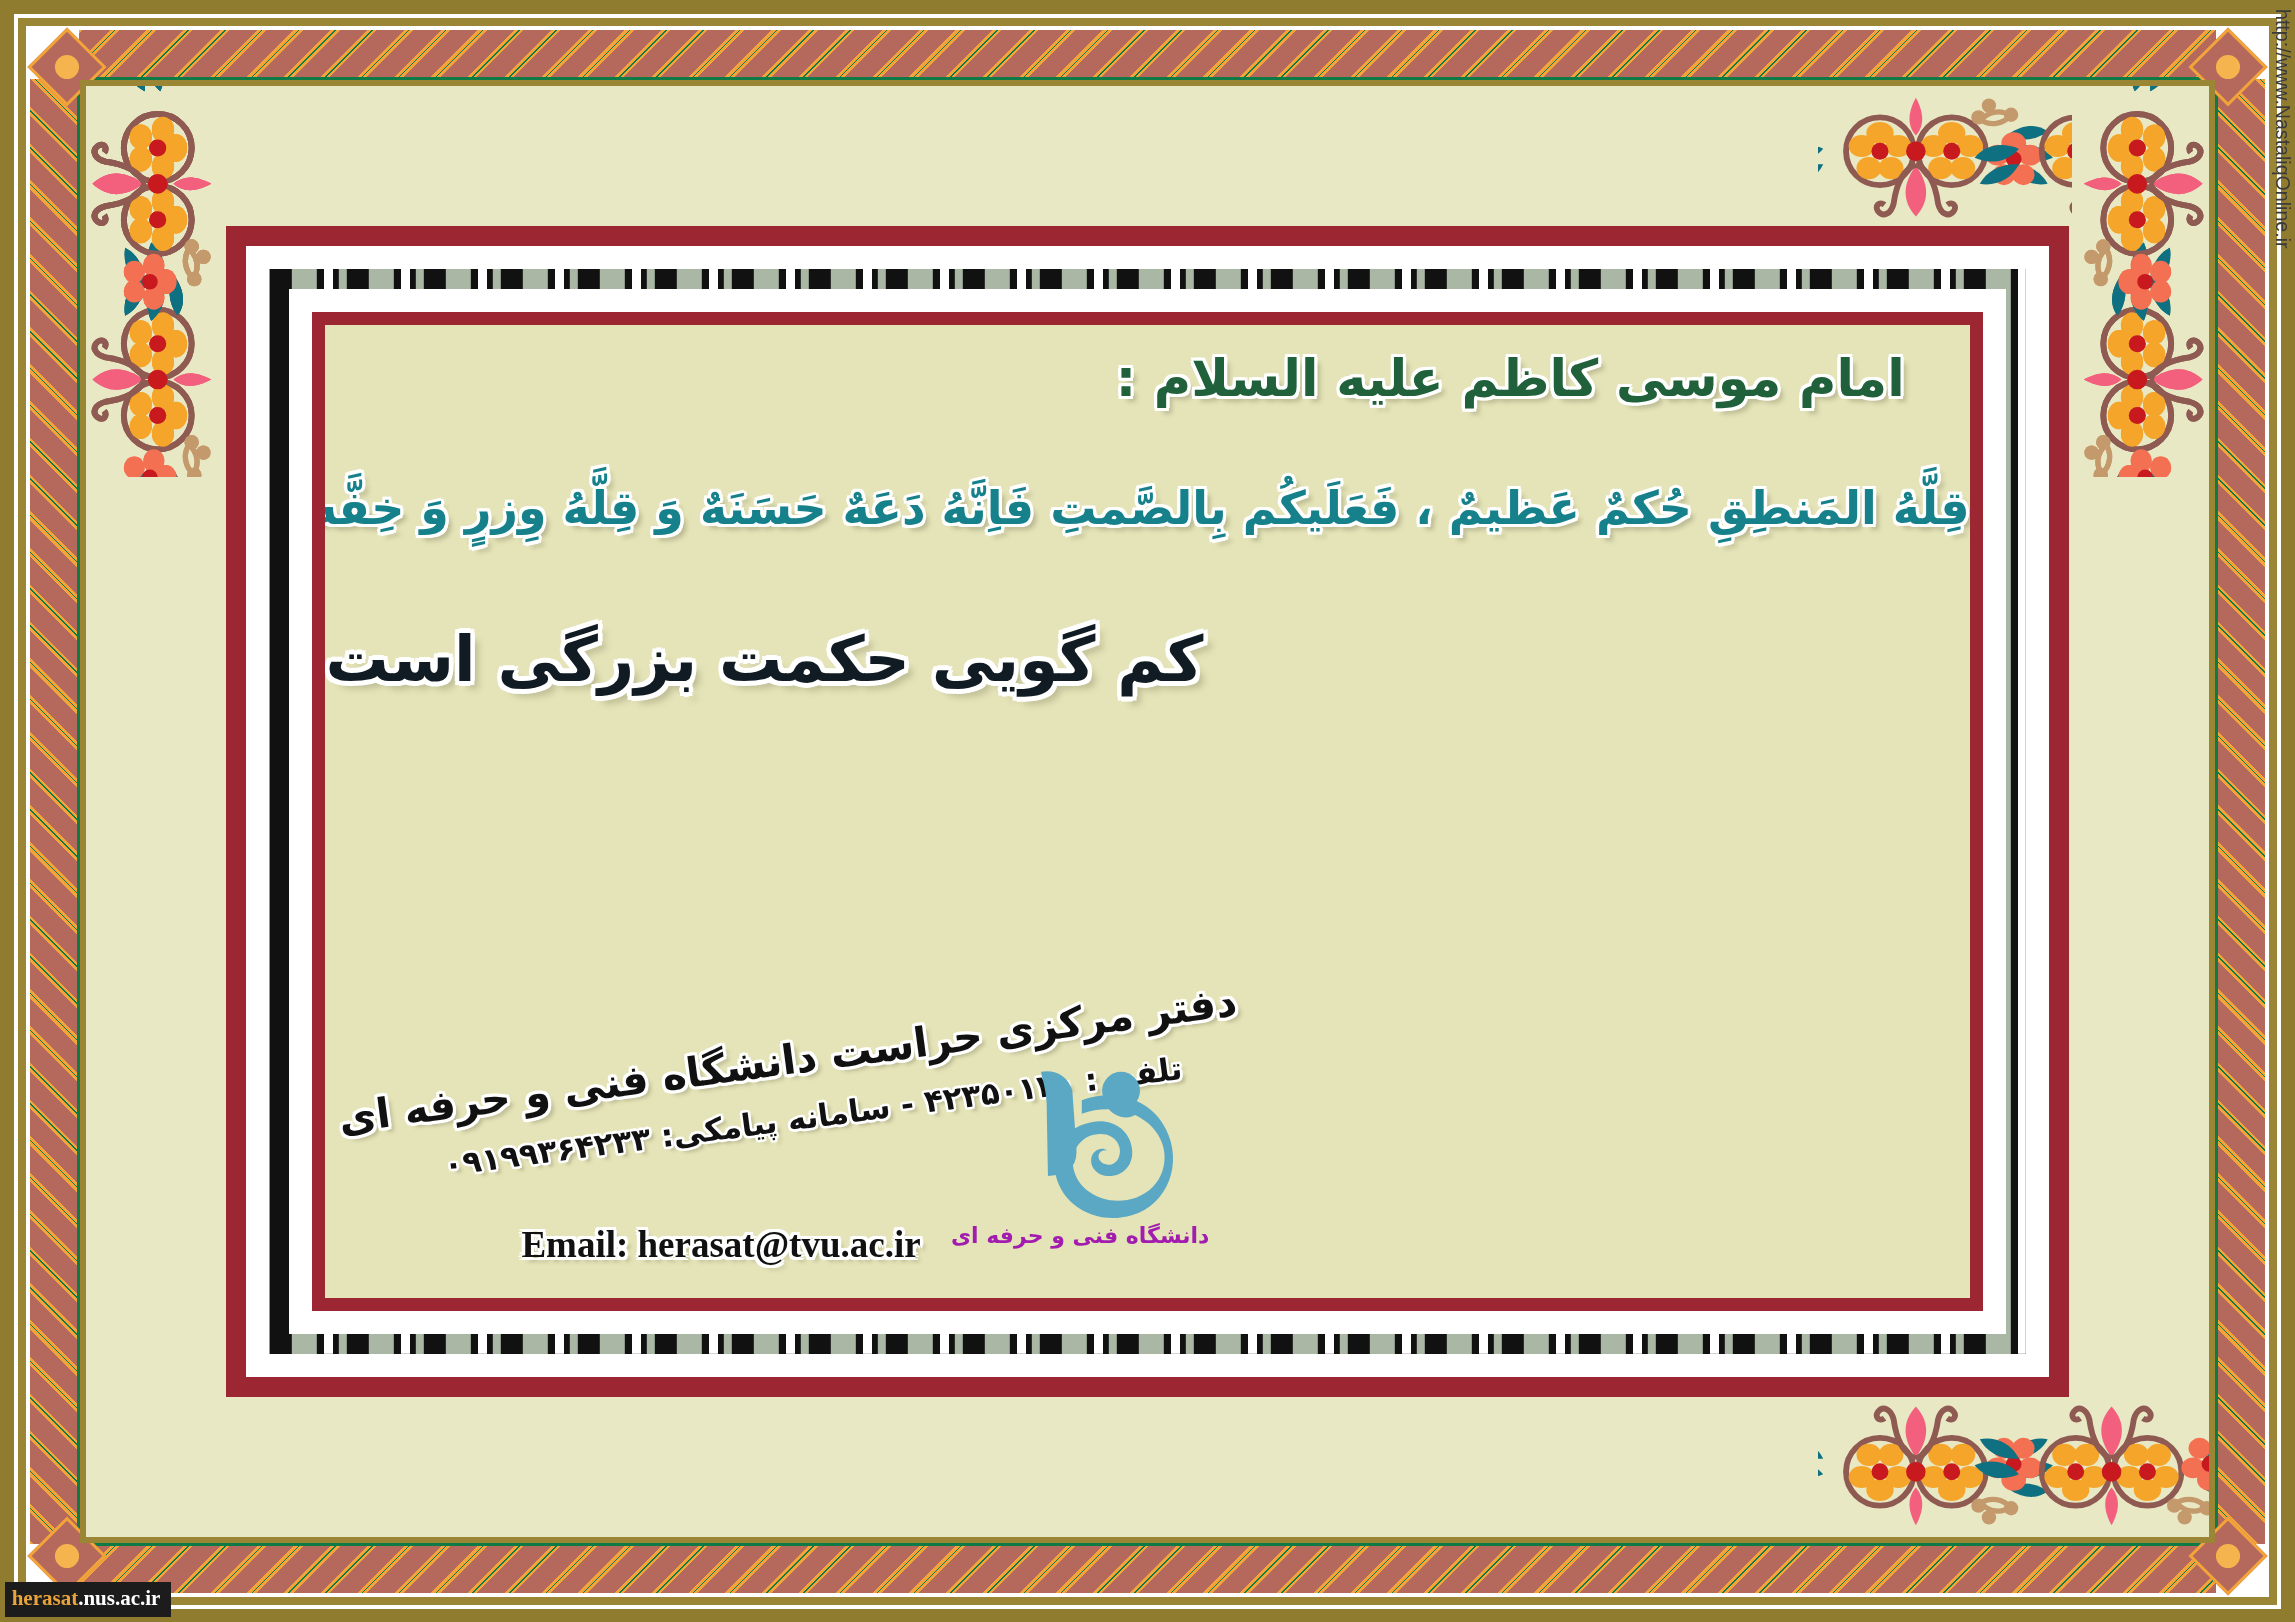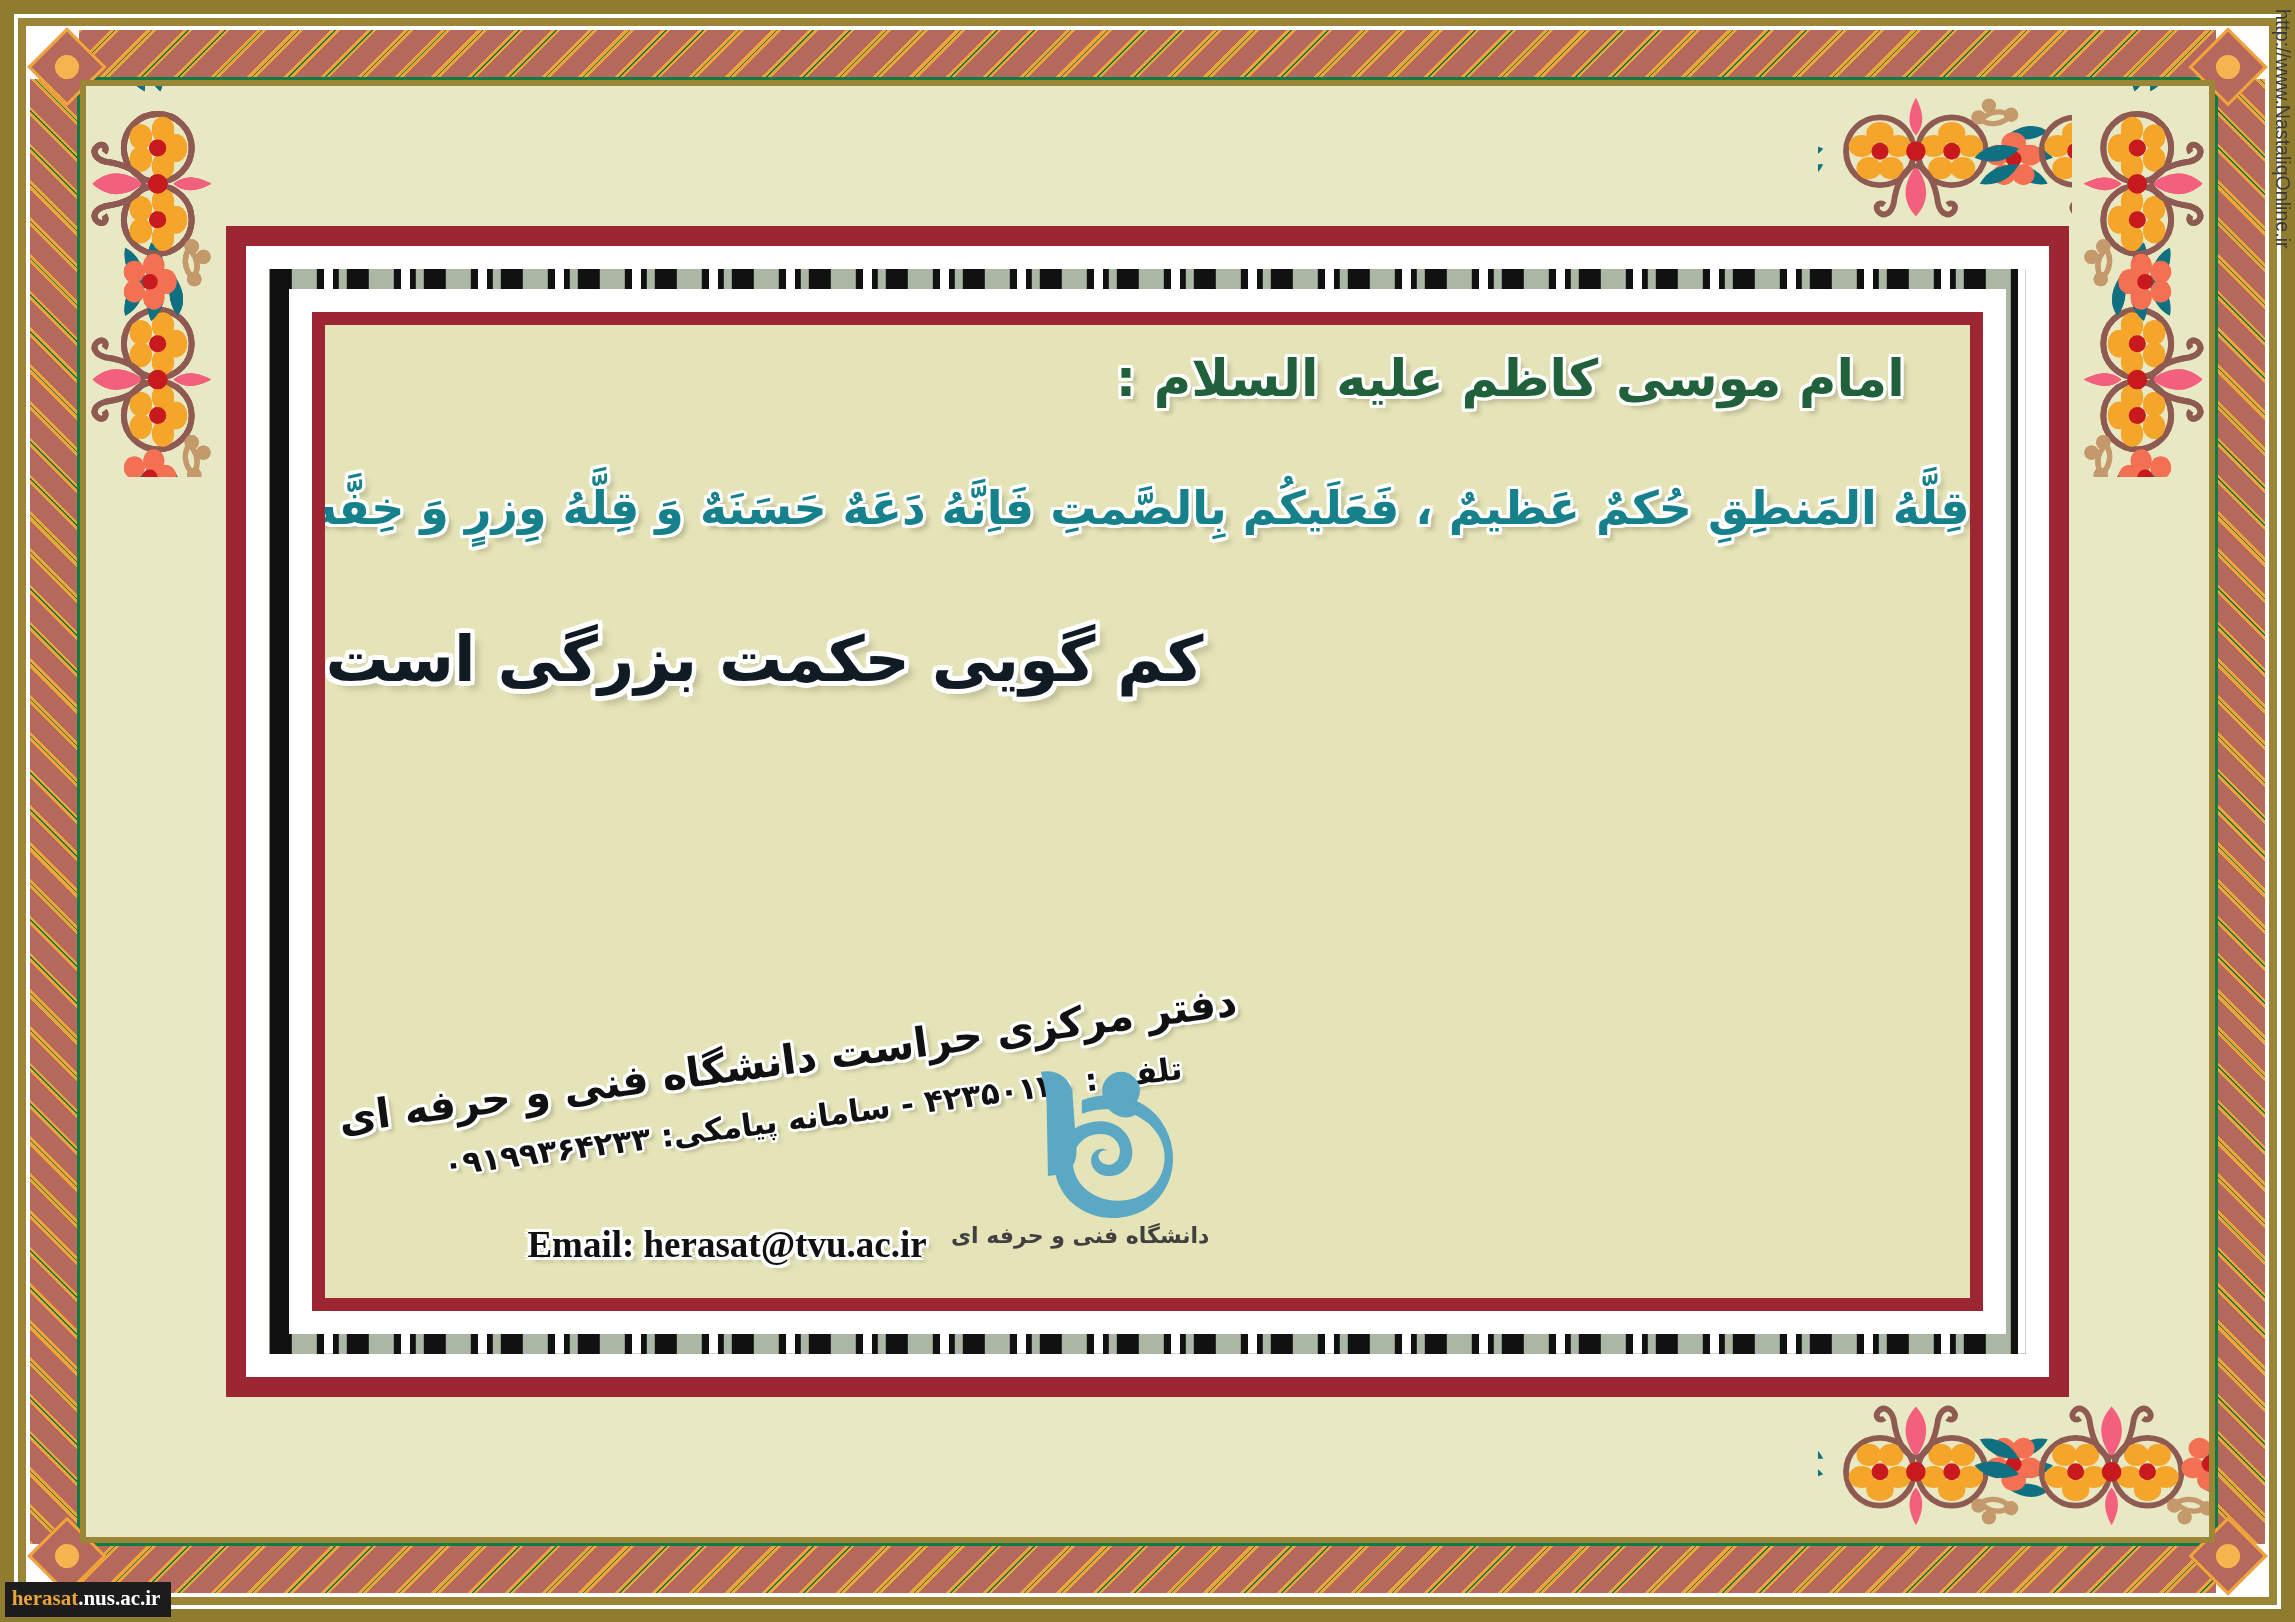--- a/index.html
+++ b/index.html
@@ -185,31 +185,30 @@
       4.6px 4.6px 3.3px rgba(120,120,90,0.35);
   }
   .f-email{
     position:absolute;left:196px;bottom:3.9px;
     font-size:37px;font-weight:bold;color:#111111;
     direction:ltr;white-space:nowrap;
     font-family:"Liberation Serif","DejaVu Serif",serif;
     text-shadow:-2.6px -2.6px 0 #fff,2.6px -2.6px 0 #fff,-2.6px 2.6px 0 #fff,2.6px 2.6px 0 #fff,
       -3.3px 0 0 #fff,3.3px 0 0 #fff,0 -3.3px 0 #fff,0 3.3px 0 #fff,
       5.2px 5.2px 3.9px rgba(120,120,90,0.35);
-    margin-left:6px;
   }
 
   .logo{
     position:absolute;left:681px;bottom:26px;
     width:203px;height:190px;
   }
   .logo svg{display:block;width:100%;height:100%;}
   .logo-caption{
     position:absolute;bottom:-3.9px;left:0;right:0;
-    text-align:center;font-size:22px;font-weight:bold;color:#404040;
+    text-align:center;font-size:22px;font-weight:bold;color:#a21caf;
     direction:rtl;white-space:nowrap;
   }
 
   
   .wm-right{
     position:absolute;top:9.2px;right:1.3px;
     font-size:19.6px;color:#3a3a3a;
     writing-mode:vertical-rl;
     font-family:"Liberation Sans","DejaVu Sans",sans-serif;
     letter-spacing:0px;

